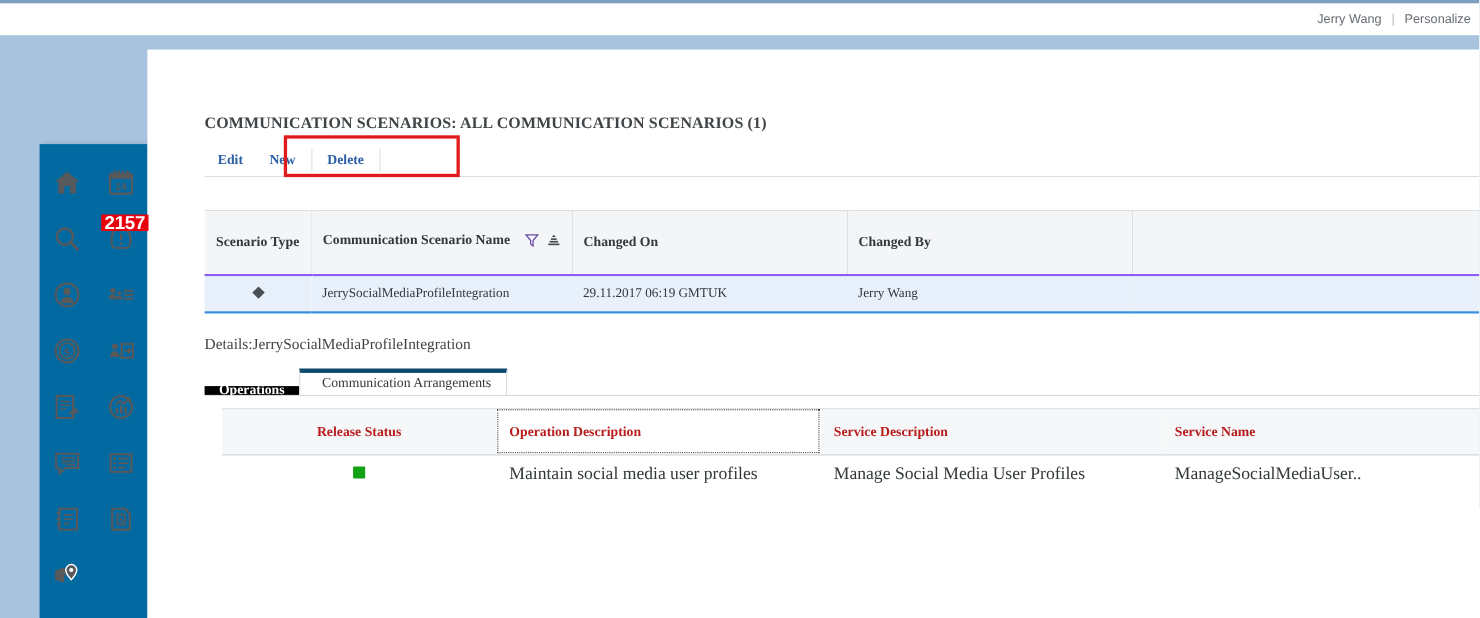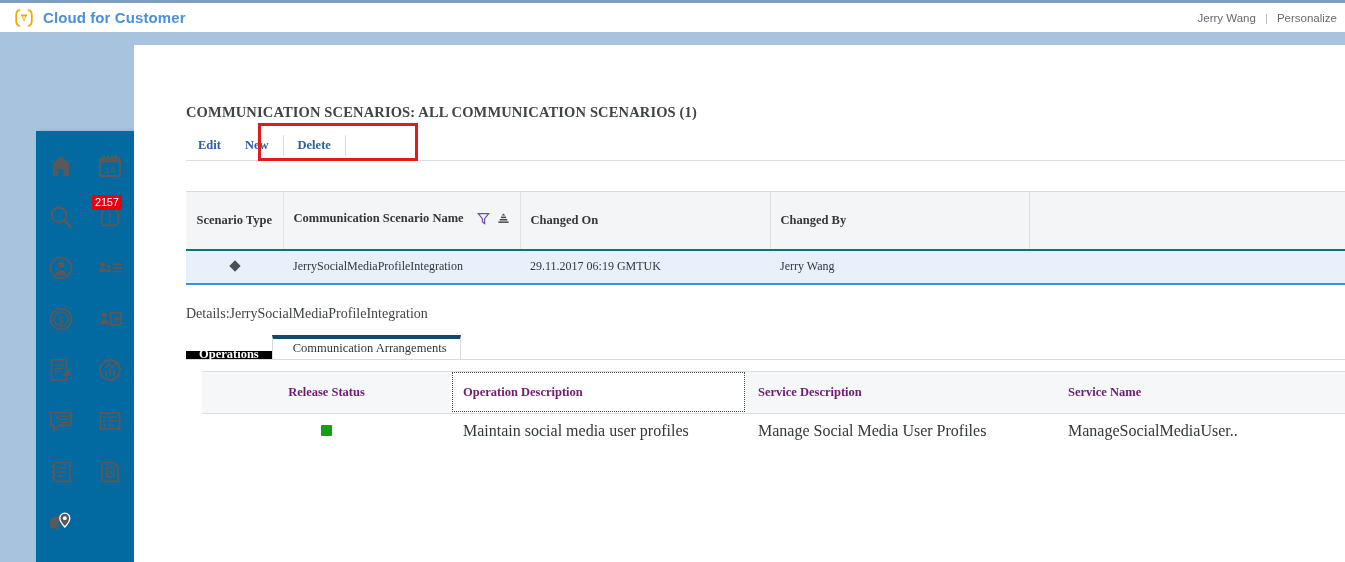--- a/index.html
+++ b/index.html
@@ -73,22 +73,22 @@
     display: flex; align-items: center; justify-content: center;
     position: relative;
     cursor: pointer;
   }
   .icon-cell svg { display: block; }
   .badge {
     position: absolute;
     top: 1px; left: 7px;
     background: #e8000d;
     color: #ffffff;
-    font-size: 11px;
-    font-weight: normal;
+    font-size: 17px;
+    font-weight: bold;
     line-height: 13px;
     padding: 1px 3px 1px 3px;
     border-radius: 1px;
     z-index: 3;
     letter-spacing: -0.2px;
   }
 
   
   .content {
     position: absolute;
@@ -181,21 +181,21 @@
   .tbl1 tbody td {
     height: 34px;
     font-size: 12px;
     color: #32373a;
     padding: 0 10px;
     vertical-align: middle;
     white-space: nowrap;
   }
   tr.row-selected td {
     background: #e8f1fb;
-    border-top: 2px solid #0f766e;
+    border-top: 2px solid #8b5cf6;
     border-bottom: 2px solid #3b8fe0;
   }
   .diamond {
     display: inline-block;
     width: 8px; height: 8px;
     background: #4a4f53;
     transform: rotate(45deg);
   }
 
   
@@ -239,21 +239,21 @@
     margin-top: 11px;
     margin-left: 16px;
     width: 1143px;
     border-collapse: collapse;
     table-layout: fixed;
   }
   .tbl2 thead th {
     background: #f6f7f8;
     border-top: 1px solid #dcdfe2;
     border-bottom: 1px solid #dcdfe2;
-    color: #701a75;
+    color: #b91c1c;
     font-size: 12.5px;
     font-weight: bold;
     text-align: left;
     height: 42px;
     padding: 0 12px;
     vertical-align: middle;
     white-space: nowrap;
   }
   .tbl2 thead th.ctr { text-align: center; }
   .tbl2 thead th.focused {
@@ -276,31 +276,20 @@
     background: #12a014;
     border-radius: 1px;
   }
 </style>
 </head>
 <body>
 
 <div id="app">
 
   <div class="topbar">
-    <div class="brand-wrap">
-      <span class="brand-logo">
-        <svg width="20" height="20" viewBox="0 0 20 20">
-          <path d="M5.4 2.2 C3.2 2.8 2.2 4.6 2.2 7 L2.2 13 C2.2 15.4 3.2 17.2 5.4 17.8" fill="none" stroke="#f0ab00" stroke-width="1.8" stroke-linecap="round"></path>
-          <path d="M14.6 2.2 C16.8 2.8 17.8 4.6 17.8 7 L17.8 13 C17.8 15.4 16.8 17.2 14.6 17.8" fill="none" stroke="#f0ab00" stroke-width="1.8" stroke-linecap="round"></path>
-          <path d="M6.6 6.4 L13.4 6.4 L10 13.4 Z" fill="#f0ab00"></path>
-          <text x="10" y="11.4" font-size="5.2" font-family="Liberation Sans, sans-serif" fill="#ffffff" text-anchor="middle" font-weight="bold">v</text>
-        </svg>
-      </span>
-      <span class="brand-title">Cloud for Customer</span>
-    </div>
     <div class="topbar-right">
       <span>Jerry Wang</span>
       <span class="topbar-sep">|</span>
       <a class="topbar-link" href="#">Personalize</a>
     </div>
   </div>
 
   <div class="iconpanel">
     <div class="icon-grid">
 

